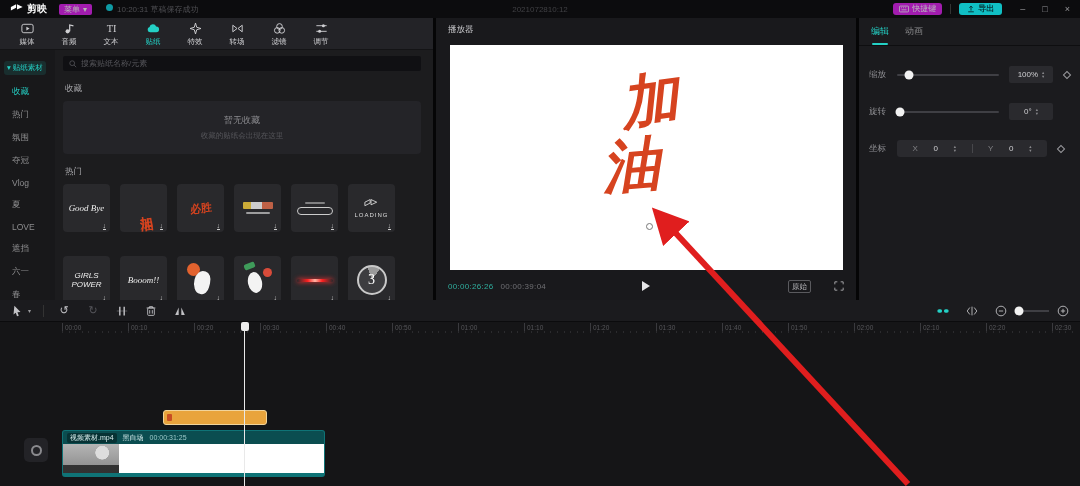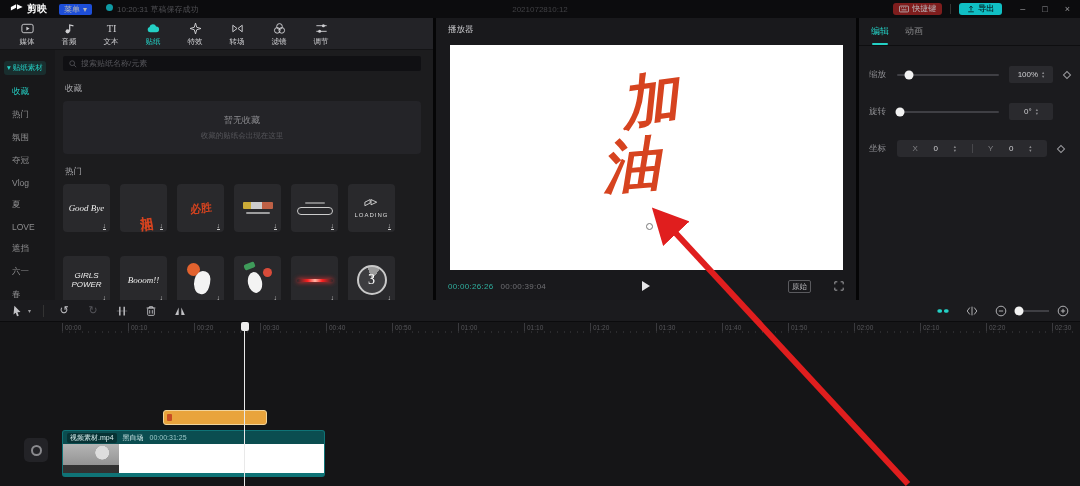--- a/index.html
+++ b/index.html
@@ -4,26 +4,26 @@
 <style>
   *{box-sizing:border-box;margin:0;padding:0}
   html,body{width:1080px;height:486px;overflow:hidden}
   body{background:#050506;font-family:"Liberation Sans","DejaVu Sans",sans-serif;color:#ddd;position:relative}
   svg{display:block}
 
   
   .top-bar{height:18px;display:flex;align-items:center;padding:0 10px;background:#0c0c0e;position:relative}
   .logo{display:flex;align-items:center;gap:3px;font-size:10px;font-weight:bold;color:#fff}
   .logo-ic{width:14px;height:12px}
-  .menu-pill{margin-left:12px;background:#1d4ed8;border-radius:2px;font-size:8px;color:#b5b5b5;padding:1px 5px;display:flex;gap:3px;align-items:center;line-height:9px}
+  .menu-pill{margin-left:12px;background:#a21caf;border-radius:2px;font-size:8px;color:#b5b5b5;padding:1px 5px;display:flex;gap:3px;align-items:center;line-height:9px}
   .autosave{margin-left:14px;display:flex;gap:4px;font-size:8px;color:#4e4e52}
   .dot{width:7px;height:7px;border-radius:50%;background:#0f9ba5}
   .proj-title{position:absolute;left:50%;top:50%;transform:translate(-50%,-50%);font-size:8px;color:#404044}
   .tb-right{margin-left:auto;display:flex;align-items:center;gap:8px}
-  .shortcut-pill{background:#7f1d1d;border-radius:3px;padding:2px 6px;font-size:8px;color:#b9b9bd;display:flex;gap:3px;align-items:center;line-height:8px}
+  .shortcut-pill{background:#a21caf;border-radius:3px;padding:2px 6px;font-size:8px;color:#b9b9bd;display:flex;gap:3px;align-items:center;line-height:8px}
   .tb-sep{width:1px;height:10px;background:#333}
   .export-btn{background:#10bfc4;border-radius:3px;padding:2px 8px;font-size:8px;font-weight:bold;color:#083438;display:flex;gap:3px;align-items:center;line-height:8px}
   .win{display:flex;gap:17px;color:#97979b;font-size:9px;margin-left:10px;line-height:10px}
 
   
   .main{display:flex;gap:3px;height:282px;background:#050506}
   .left-panel{width:433px;background:#1c1c1e;display:flex;flex-direction:column}
   .media-toolbar{height:32px;background:#232327;display:flex;padding-left:6px;border-bottom:1px solid #141416}
   .tb-item{width:42px;display:flex;flex-direction:column;align-items:center;justify-content:center;gap:1px;color:#cfcfd2;cursor:pointer}
   .tb-item.active{color:#24d0c5}

